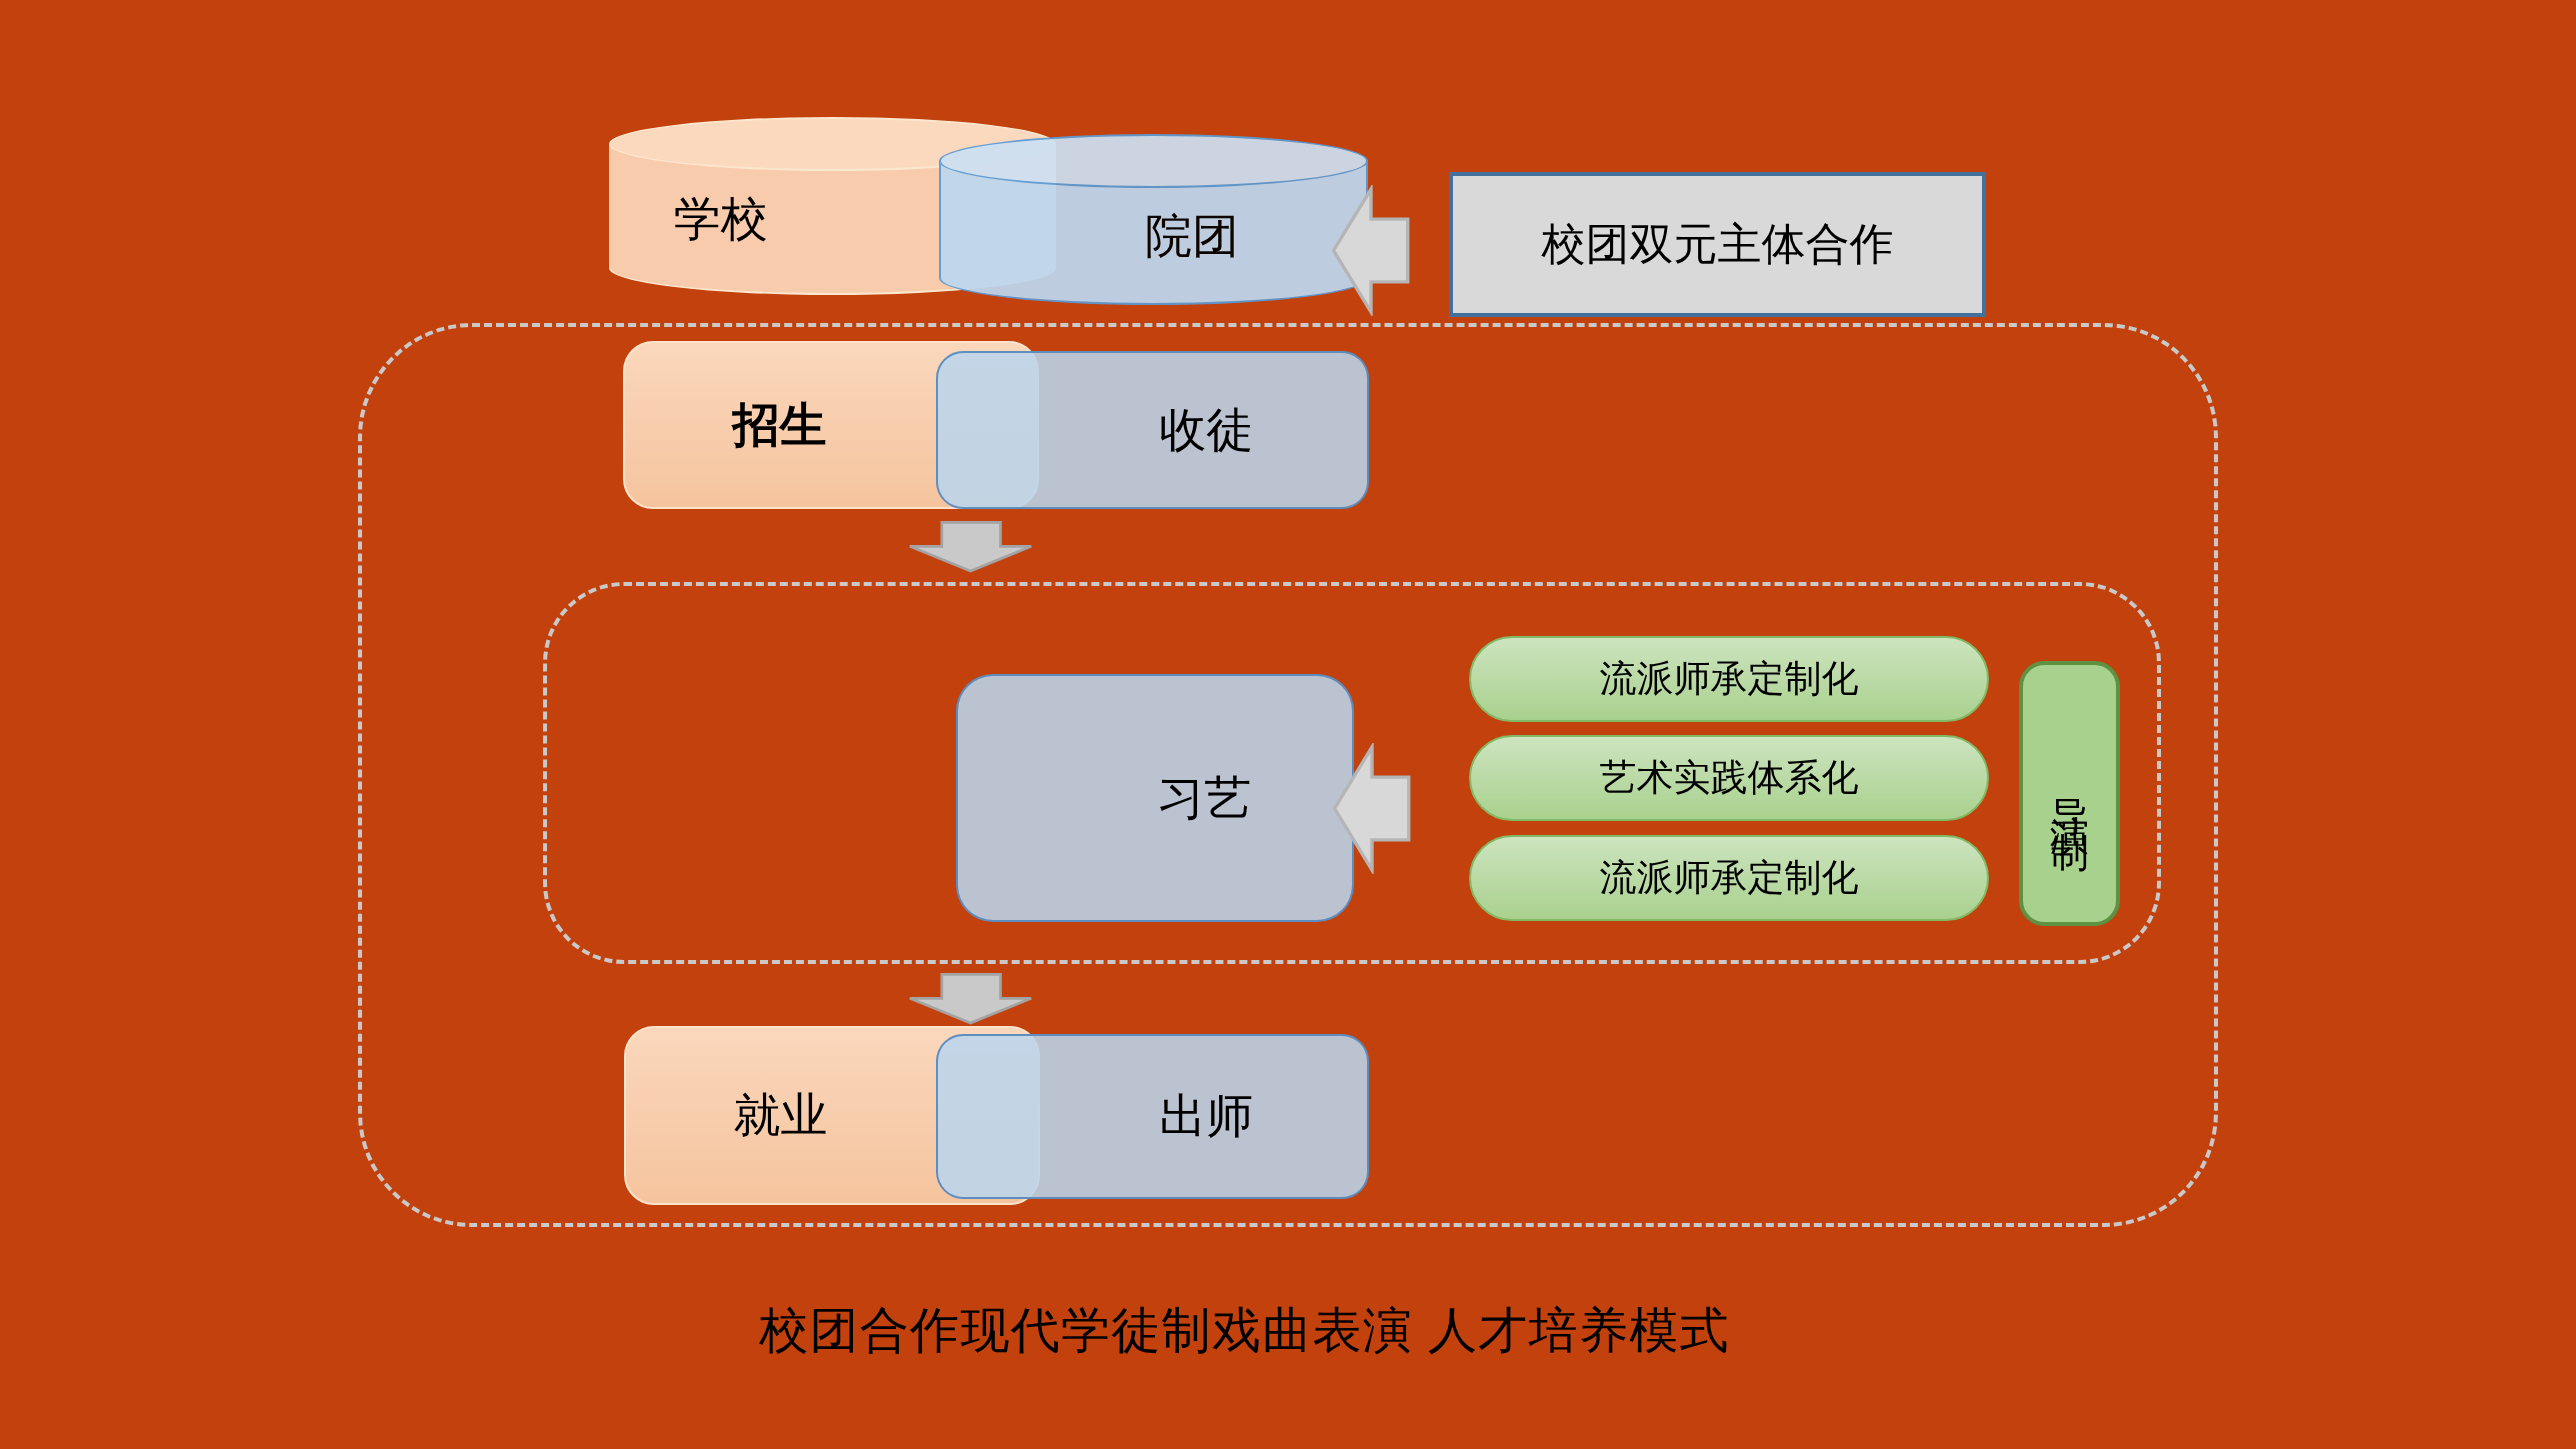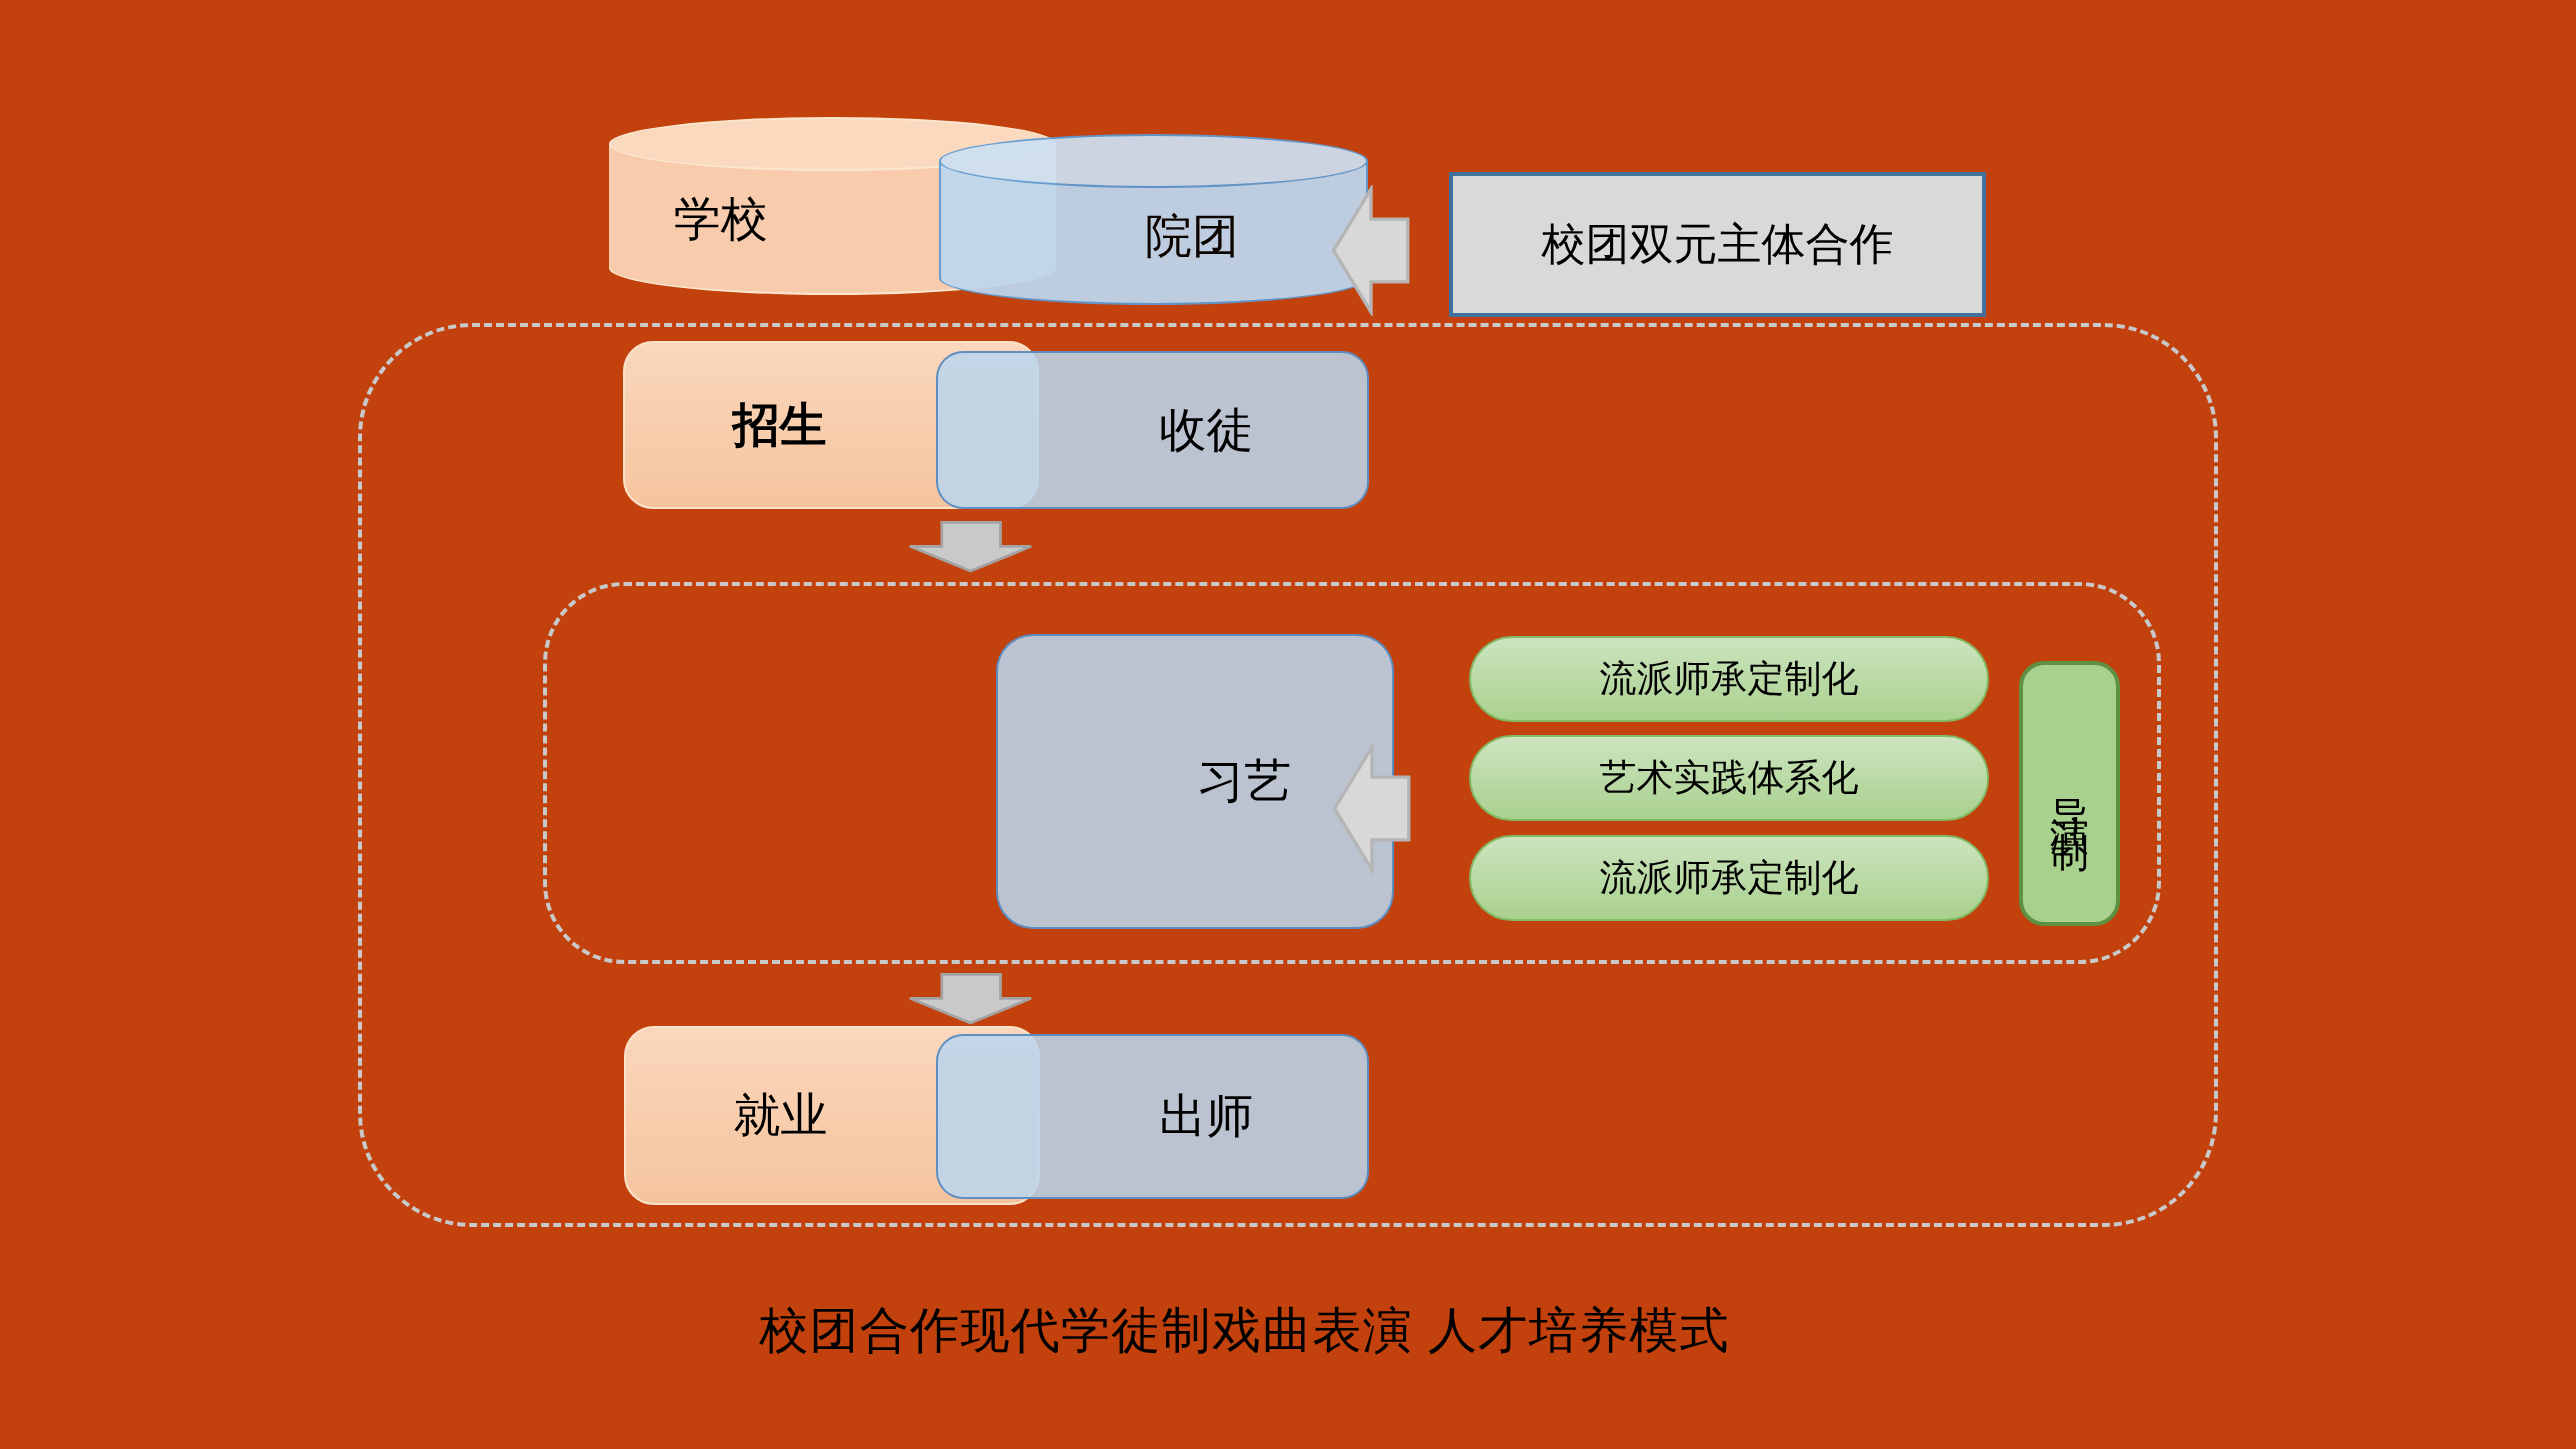--- a/index.html
+++ b/index.html
@@ -38,21 +38,21 @@
     background:var(--coop-fill,#D9D9D9);border:4.7px solid var(--coop-border,#41719C);
     display:flex;align-items:center;justify-content:center;font-size:44px;
   }
 
   
   .srect{position:absolute;background:linear-gradient(180deg,#FAD7BC,#F5C49E);border:2px solid #FBE3C9;border-radius:30px;z-index:2;}
   .trect{position:absolute;background:rgba(187,213,236,.88);border:2.7px solid rgba(78,131,188,.85);border-radius:27px;z-index:3;}
   .row1s{left:623px;top:341px;width:416px;height:168px;font-weight:bold;}
   .row1t{left:936px;top:351px;width:433px;height:158px;}
   .row2s{left:623px;top:629px;width:416px;height:243px;border-radius:40px;}
-  .row2t{left:956px;top:634px;width:398px;height:295px;border-radius:37px;margin-left:40px;}
+  .row2t{left:956px;top:674px;width:398px;height:248px;border-radius:37px;}
   .row3s{left:624px;top:1026px;width:416px;height:179px;}
   .row3t{left:936px;top:1034px;width:433px;height:165px;}
   .pair-label{position:absolute;top:0;bottom:0;display:flex;align-items:center;justify-content:center;font-size:47px;}
   .srect .pair-label{left:0;right:25%;}
   .trect .pair-label{left:25%;right:0;}
 
   
   .arrow-left{position:absolute;width:78px;height:131px;z-index:4;}
   .arrow-coop{left:1332px;top:185px;}
   .arrow-methods{left:1333px;top:743px;}

